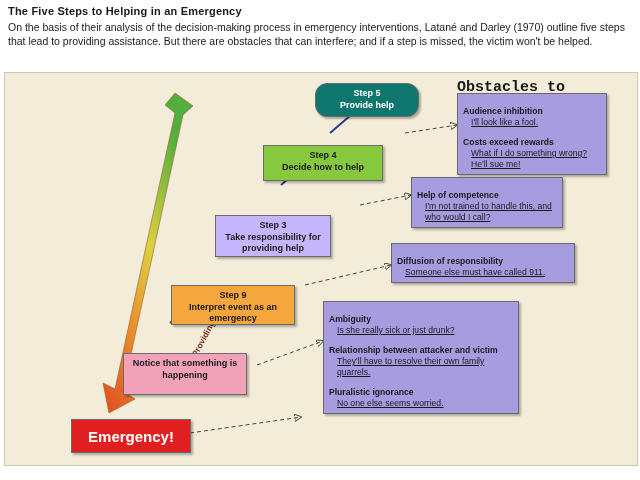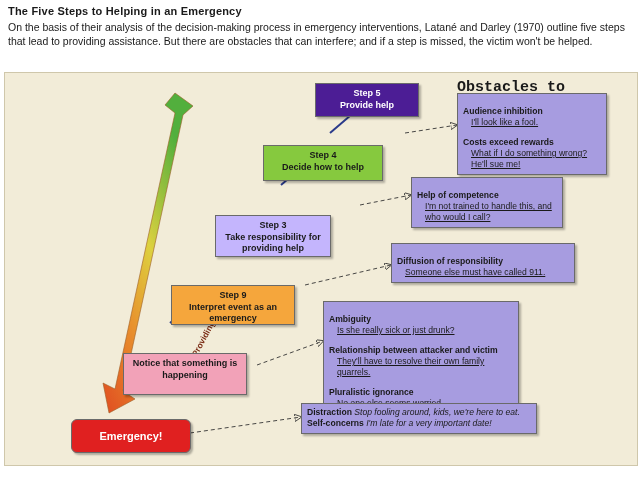--- a/index.html
+++ b/index.html
@@ -46,27 +46,27 @@
   .step{
     text-align:center;
     font-weight:bold;
     line-height:11.5px;
     padding-top:4px;
   }
   .step .lbl{display:block;font-weight:bold;}
   .step .desc{display:block;font-weight:bold;}
   .emergency{
     background:#e02020;color:#ffffff;font-weight:bold;text-align:center;
-    font-size:11px;line-height:11px;border-radius:6px;
+    font-size:15px;line-height:11px;
   }
   .s1{background:#f2a2b8;}
   .s2{background:#f5a63c;}
   .s3{background:#c4b5fd;}
   .s4{background:#86c93e;}
-  .s5{background:#4c1d95;color:#ffffff;}
+  .s5{background:#0f766e;color:#ffffff;border-radius:12px;}
   .obst{
     background:#a79ce0;
     padding:3px 5px 4px 5px;
     line-height:11px;
     font-size:8.6px;
   }
   .obst b{font-weight:bold;display:block;margin-top:9px;}
   .obst i{font-style:normal;display:block;padding-left:8px;text-decoration:underline;}
   .obst-title{
     position:absolute;
@@ -187,21 +187,15 @@
 
     <div class="box obst" style="left:318px;top:228px;width:196px;">
       <b>Ambiguity</b>
       <i>Is she really sick or just drunk?</i>
       <b>Relationship between attacker and victim</b>
       <i>They'll have to resolve their own family quarrels.</i>
       <b>Pluralistic ignorance</b>
       <i>No one else seems worried.</i>
     </div>
 
-    <div class="box bottombox" style="left:296px;top:330px;width:236px;">
-      <b>Distraction</b>
-      <i>Stop fooling around, kids, we're here to eat.</i>
-      <b>Self-concerns</b>
-      <i>I'm late for a very important date!</i>
-    </div>
 
   </div>
 </div>
 
 </body></html>

